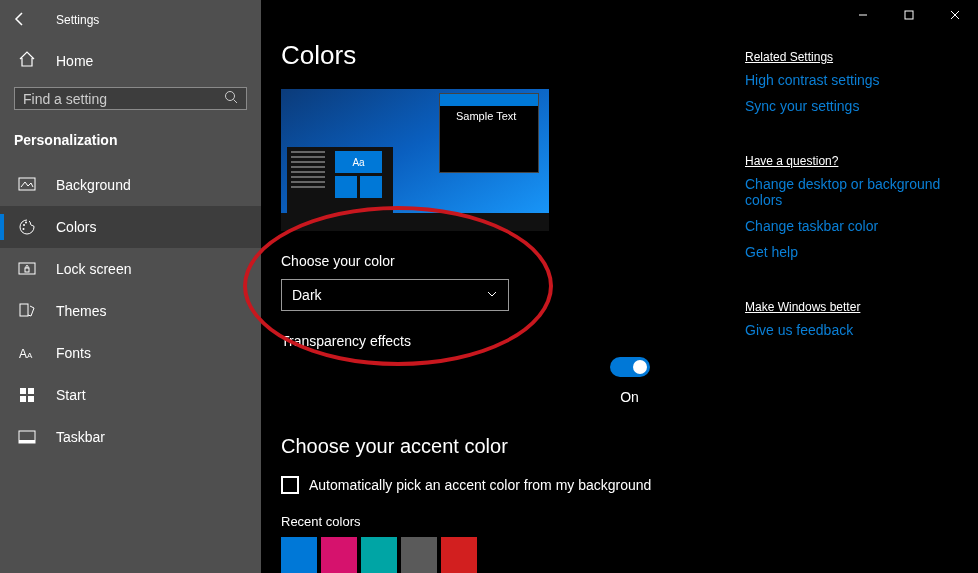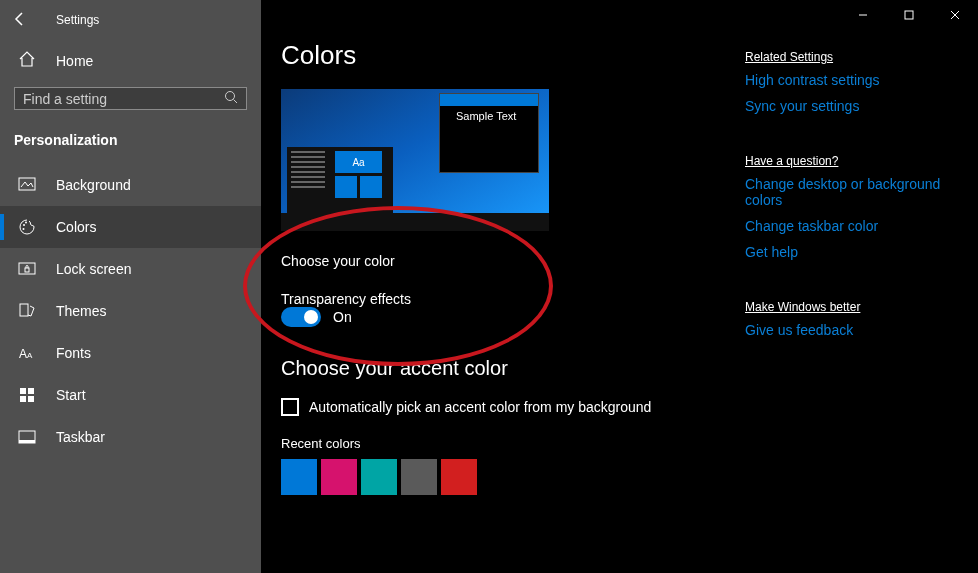--- a/index.html
+++ b/index.html
@@ -130,21 +130,21 @@
   .section-label { font-size: 14px; margin-top: 22px; }
   .dropdown {
     margin-top: 10px;
     width: 228px; height: 32px;
     border: 1px solid #999;
     background: #000;
     display: flex; align-items: center; justify-content: space-between;
     padding: 0 10px;
   }
   .dropdown svg { width: 12px; height: 12px; }
-  .toggle-row { margin-top: 0; display: flex; align-items: center; gap: 12px; }
+  .toggle-row { margin-top: 8px; display: flex; align-items: center; gap: 12px; flex-direction: column; }
   .toggle {
     width: 40px; height: 20px; border-radius: 10px;
     background: #0078d7; position: relative;
   }
   .toggle .knob {
     position: absolute; right: 3px; top: 3px;
     width: 14px; height: 14px; border-radius: 50%; background: #fff;
   }
   .accent-title { font-size: 20px; font-weight: 400; margin-top: 30px; }
   .check-row { margin-top: 18px; display: flex; align-items: center; gap: 10px; }
@@ -300,20 +300,26 @@
       <div class="tiles">
         <div class="tile big">Aa</div>
         <div class="tile"></div>
           <div class="tile"></div>
       </div>
     </div>
     <div class="preview-taskbar"></div>
   </div>
 
   <div class="section-label">Choose your color</div>
+  <div class="dropdown">
+    <span>Dark</span>
+    <span><svg viewBox="0 0 12 12">
+          <path d="M2 4 L6 8 L10 4" stroke="#fff" fill="none"></path>
+        </svg></span>
+  </div>
 
   <div class="section-label">Transparency effects</div>
   <div class="toggle-row">
     <div class="toggle">
         <div class="knob"></div>
       </div>
     <span>On</span>
   </div>
 
   <div class="accent-title">Choose your accent color</div>

